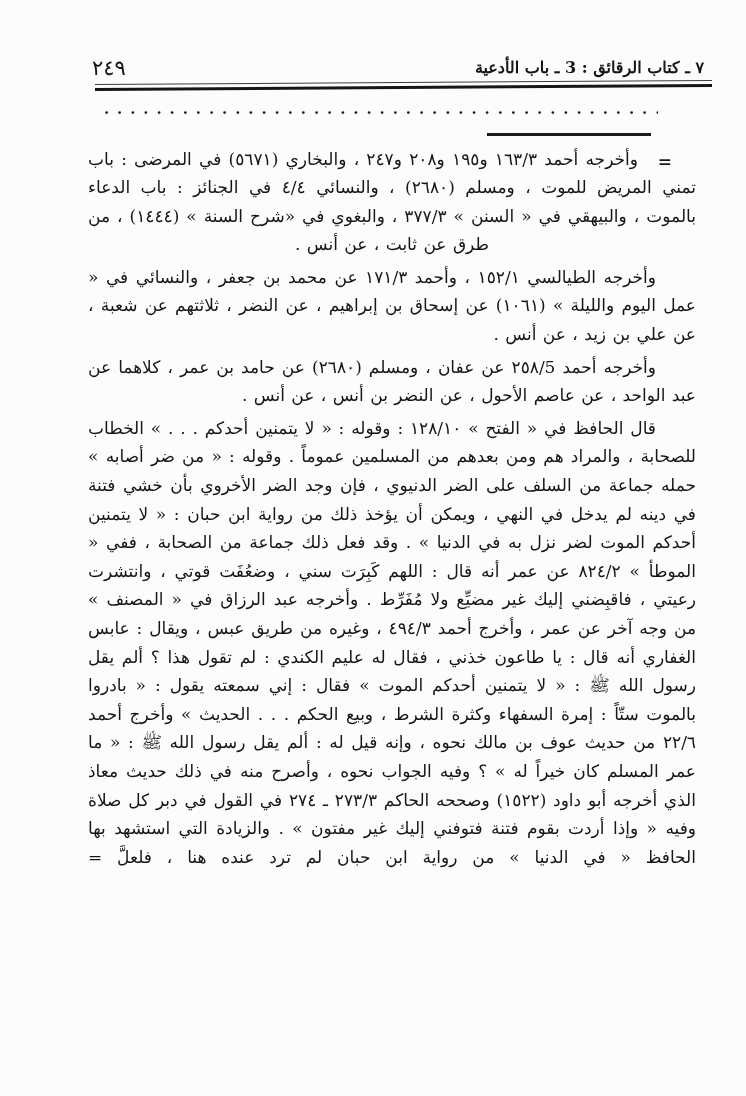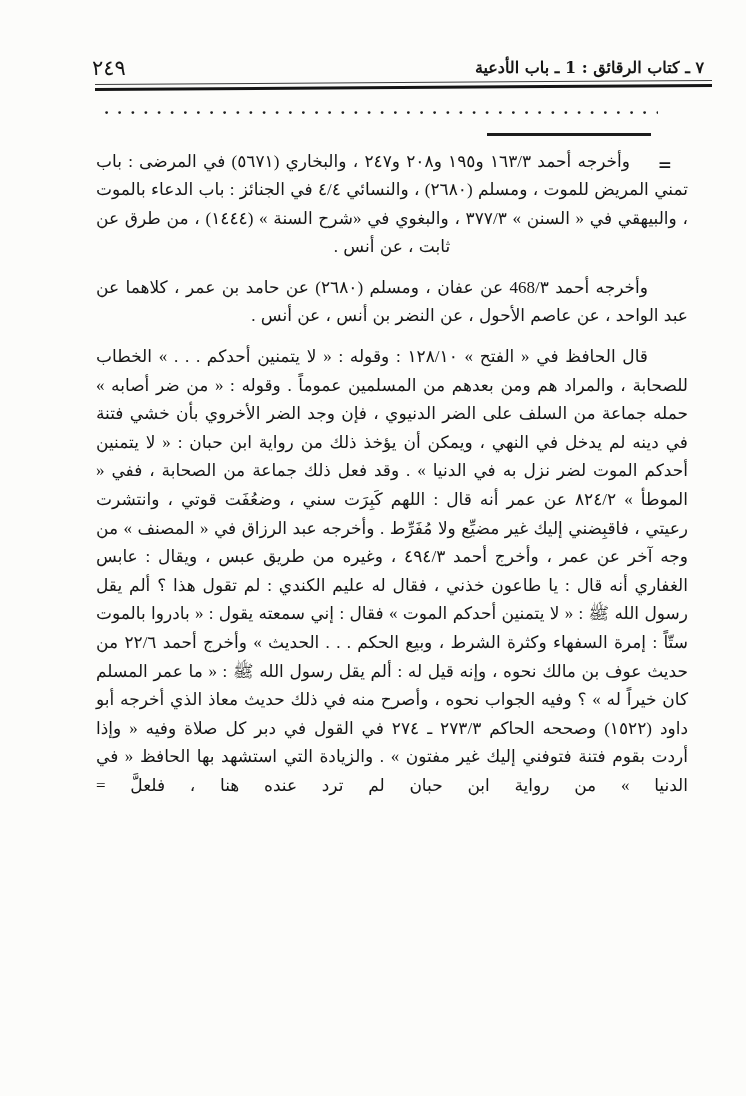--- a/index.html
+++ b/index.html
@@ -31,46 +31,47 @@
   .footnote-separator{
     width:164px;height:2.5px;background:#1c1c1c;
     margin:17px 95px 0 auto;
   }
   
   .footnote{
     position:relative;margin:9px 46px 0 84px;
     font-size:17px;line-height:28.6px;font-weight:500;
     text-align:justify;word-spacing:1px;
   }
-  .footnote p{margin:12px;text-indent:40px;font-family:Liberation Serif, serif;}
+  .footnote p{margin:4px;text-indent:40px;}
   .footnote p.p1{text-indent:58px;text-align-last:center;}
   .footnote p.p2{text-align-last:center;}
   .footnote p.p3,.footnote p.p4,.footnote p.p5{text-align-last:right;}
   .footnote p.p6{text-align-last:justify;}
   .cont-marker-top{
     position:absolute;top:2px;right:28px;
     font-size:17px;font-weight:700;text-indent:0;
   }
 </style>
 </head>
 <body>
 
 <div class="page">
 
   <div class="header">
-    <span class="chapter-title">٧ ـ كتاب الرقائق : 1 ـ باب الأدعية</span>
+    <span class="chapter-title">٧ ـ كتاب الرقائق : 3 ـ باب الأدعية</span>
     <span class="page-number">٢٤٩</span>
   </div>
 
   <div class="header-rule"></div>
 
   <div class="dots-row">............................................</div>
 
   <div class="footnote-separator"></div>
 
   <div class="footnote">
     <span class="cont-marker-top">=</span>
     <p class="p1">وأخرجه أحمد ١٦٣/٣ و١٩٥ و٢٠٨ و٢٤٧ ، والبخاري (٥٦٧١) في المرضى : باب تمني المريض للموت ، ومسلم (٢٦٨٠) ، والنسائي ٤/٤ في الجنائز : باب الدعاء بالموت ، والبيهقي في « السنن » ٣٧٧/٣ ، والبغوي في «شرح السنة » (١٤٤٤) ، من طرق عن ثابت ، عن أنس .</p>
-    <p class="p4">وأخرجه أحمد 468/٣ عن عفان ، ومسلم (٢٦٨٠) عن حامد بن عمر ، كلاهما عن عبد الواحد ، عن عاصم الأحول ، عن النضر بن أنس ، عن أنس .</p>
+    <p class="p3">وأخرجه الطيالسي ١٥٢/١ ، وأحمد ١٧١/٣ عن محمد بن جعفر ، والنسائي في « عمل اليوم والليلة » (١٠٦١) عن إسحاق بن إبراهيم ، عن النضر ، ثلاثتهم عن شعبة ، عن علي بن زيد ، عن أنس .</p>
+    <p class="p4">وأخرجه أحمد ٢٥٨/5 عن عفان ، ومسلم (٢٦٨٠) عن حامد بن عمر ، كلاهما عن عبد الواحد ، عن عاصم الأحول ، عن النضر بن أنس ، عن أنس .</p>
     <p class="p6">قال الحافظ في « الفتح » ١٢٨/١٠ : وقوله : « لا يتمنين أحدكم . . . » الخطاب للصحابة ، والمراد هم ومن بعدهم من المسلمين عموماً . وقوله : « من ضر أصابه » حمله جماعة من السلف على الضر الدنيوي ، فإن وجد الضر الأخروي بأن خشي فتنة في دينه لم يدخل في النهي ، ويمكن أن يؤخذ ذلك من رواية ابن حبان : « لا يتمنين أحدكم الموت لضر نزل به في الدنيا » . وقد فعل ذلك جماعة من الصحابة ، ففي « الموطأ » ٨٢٤/٢ عن عمر أنه قال : اللهم كَبِرَت سني ، وضعُفَت قوتي ، وانتشرت رعيتي ، فاقبِضني إليك غير مضيِّع ولا مُفَرِّط . وأخرجه عبد الرزاق في « المصنف » من وجه آخر عن عمر ، وأخرج أحمد ٤٩٤/٣ ، وغيره من طريق عبس ، ويقال : عابس الغفاري أنه قال : يا طاعون خذني ، فقال له عليم الكندي : لم تقول هذا ؟ ألم يقل رسول الله ﷺ : « لا يتمنين أحدكم الموت » فقال : إني سمعته يقول : « بادروا بالموت ستّاً : إمرة السفهاء وكثرة الشرط ، وبيع الحكم . . . الحديث » وأخرج أحمد ٢٢/٦ من حديث عوف بن مالك نحوه ، وإنه قيل له : ألم يقل رسول الله ﷺ : « ما عمر المسلم كان خيراً له » ؟ وفيه الجواب نحوه ، وأصرح منه في ذلك حديث معاذ الذي أخرجه أبو داود (١٥٢٢) وصححه الحاكم ٢٧٣/٣ ـ ٢٧٤ في القول في دبر كل صلاة وفيه « وإذا أردت بقوم فتنة فتوفني إليك غير مفتون » . والزيادة التي استشهد بها الحافظ « في الدنيا » من رواية ابن حبان لم ترد عنده هنا ، فلعلَّ =</p>
   </div>
 
 </div>
 
 </body></html>

